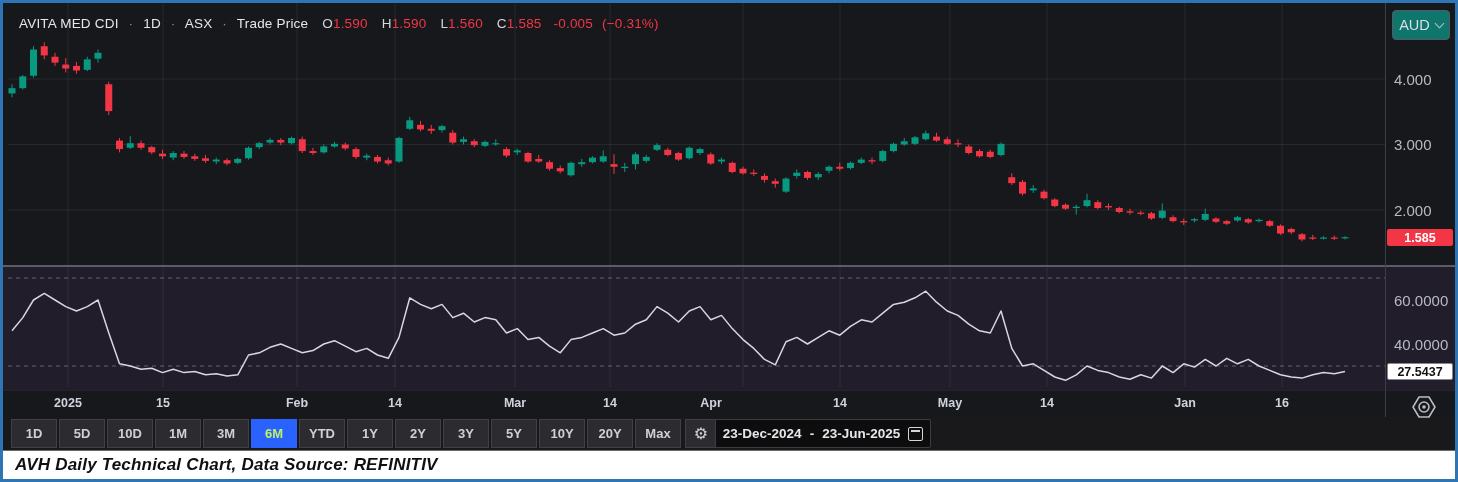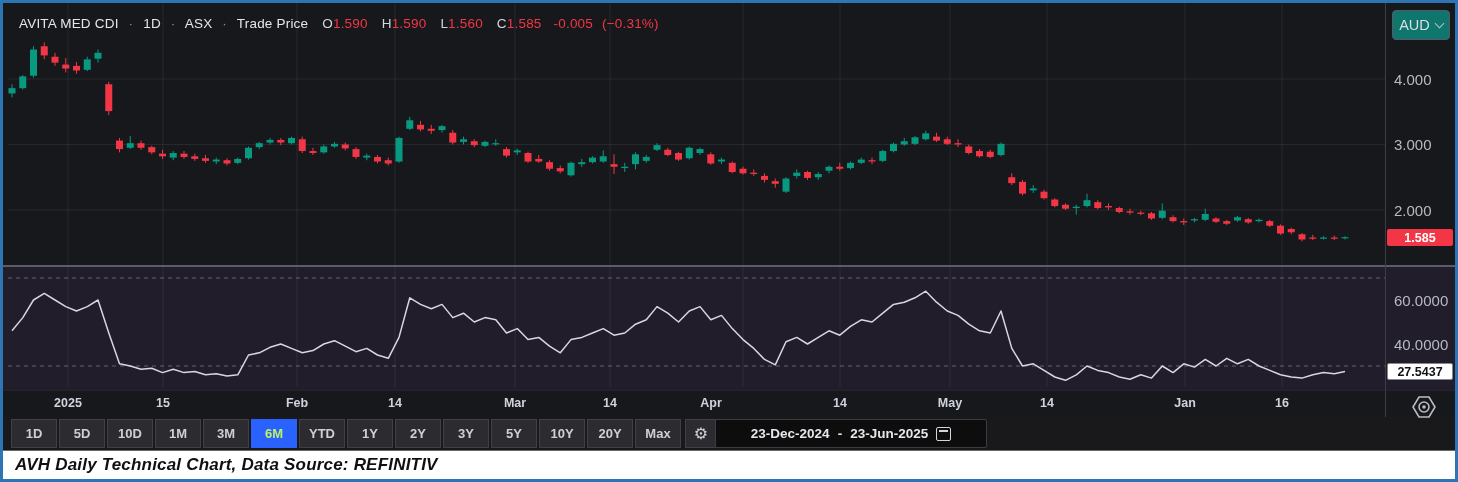--- a/index.html
+++ b/index.html
@@ -38,21 +38,21 @@
   .badge.rsi-val   { top:360px; background:#fff; color:#111; border:1px solid #888; }
 
   .time-label { position:absolute; top:0; height:27px; line-height:27px; transform:translateX(-50%); color:#cfd3dc; font-size:12.5px; font-weight:700; z-index:7; }
 
   .ranges { position:absolute; left:8px; top:2px; display:flex; gap:2px; }
   .range-btn { width:46px; height:29px; background:#2c2c30; border:1px solid #404046; color:#cfd0d5; font-size:13px; font-weight:600;
                display:flex; align-items:center; justify-content:center; cursor:pointer; font-family:"Liberation Sans",sans-serif; }
   .range-btn.selected { background:#2962ff; border-color:#2962ff; color:#bef264; }
   .gear-btn { position:absolute; left:682px; top:2px; width:32px; height:29px; background:#2c2c30; border:1px solid #404046;
               display:flex; align-items:center; justify-content:center; color:#cfd0d5; font-size:16px; cursor:pointer; }
-  .date-box { position:absolute; left:712px; top:2px; width:272px; height:29px; background:#0d0d0e; border:1px solid #3c3c42; border-radius:2px;
+  .date-box { position:absolute; left:712px; top:2px; width:216px; height:29px; background:#0d0d0e; border:1px solid #3c3c42; border-radius:2px;
               display:flex; align-items:center; justify-content:center; gap:8px; color:#e6e7ea; font-size:13.5px; font-weight:600; cursor:pointer; z-index:8; }
   .cal-icon { display:inline-block; position:relative; width:15px; height:14px; border:1.5px solid #d5d6da; border-radius:2px; }
   .cal-icon::before { content:""; position:absolute; left:2px; right:2px; top:2px; height:2px; background:#d5d6da; }
 
   .target-icon { position:absolute; left:1407px; top:392px; width:28px; height:24px; z-index:9; display:flex; align-items:center; justify-content:center; cursor:pointer; }
 
   .watermark { position:absolute; left:1200px; top:370px; width:200px; z-index:20; pointer-events:none; color:#9a9a9f; }
   .watermark .l1 { font-size:17px; text-align:center; opacity:.85; }
   .watermark .l2 { font-size:11.5px; white-space:nowrap; opacity:.8; margin-top:3px; }
 

